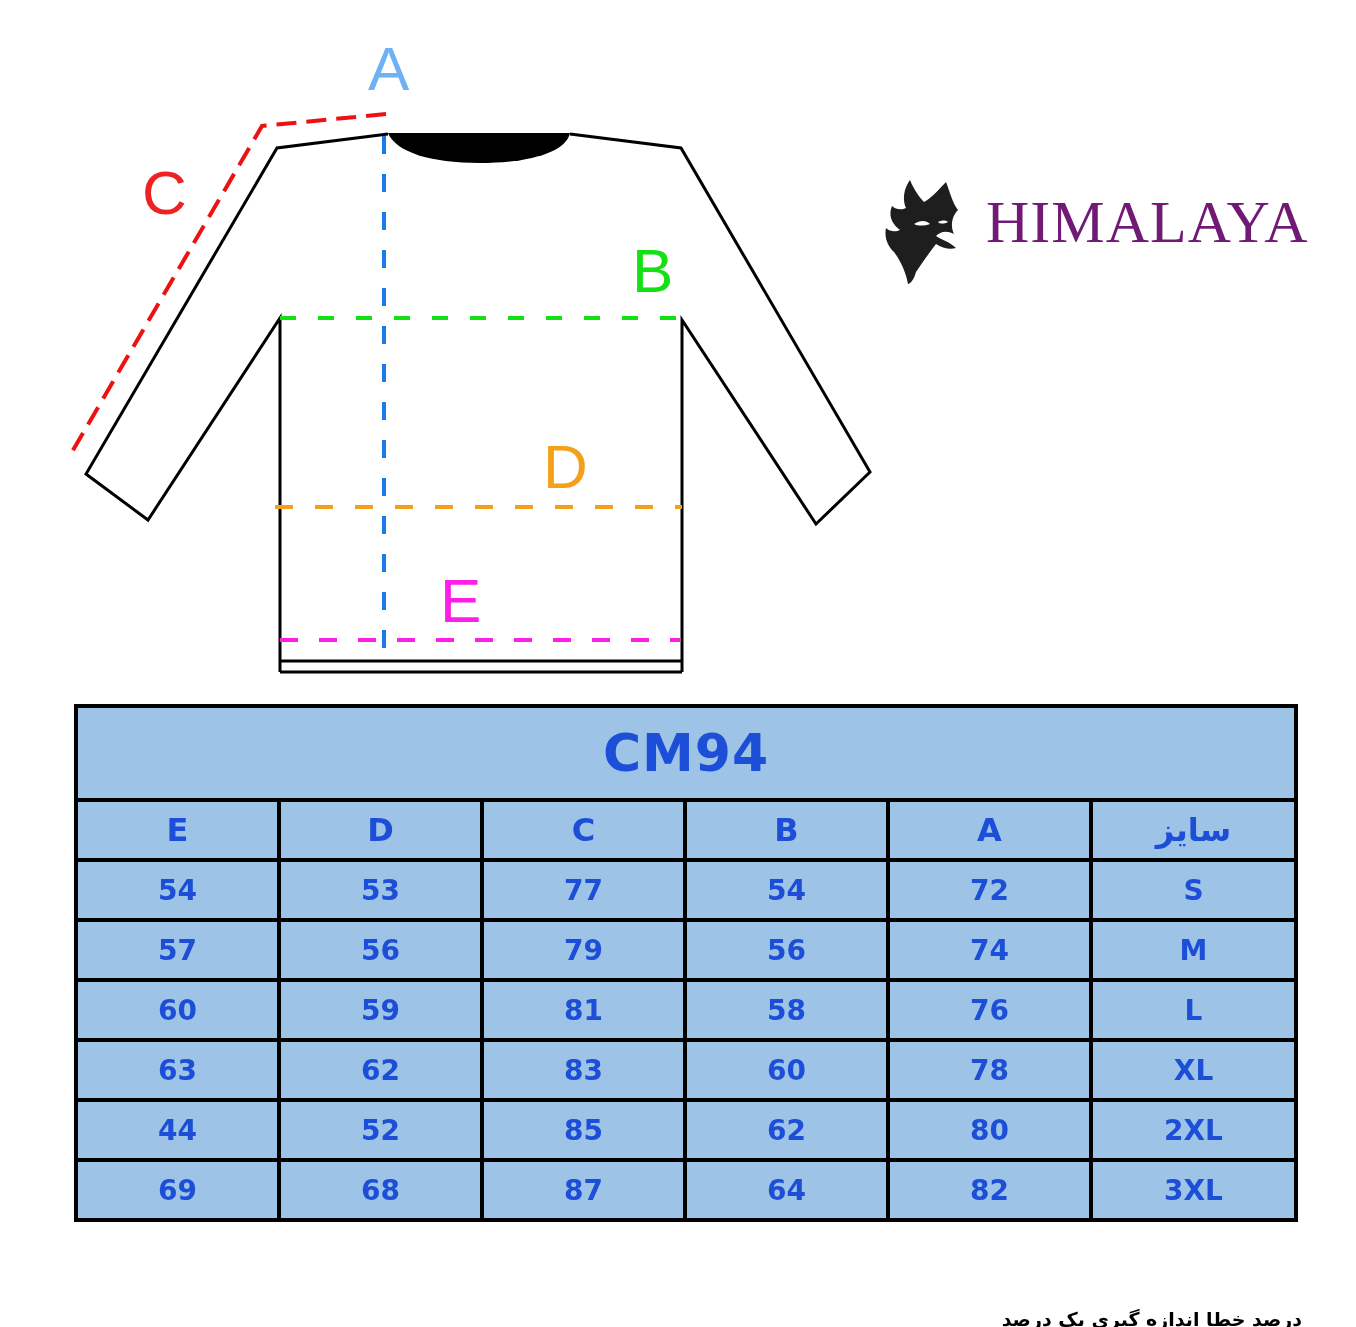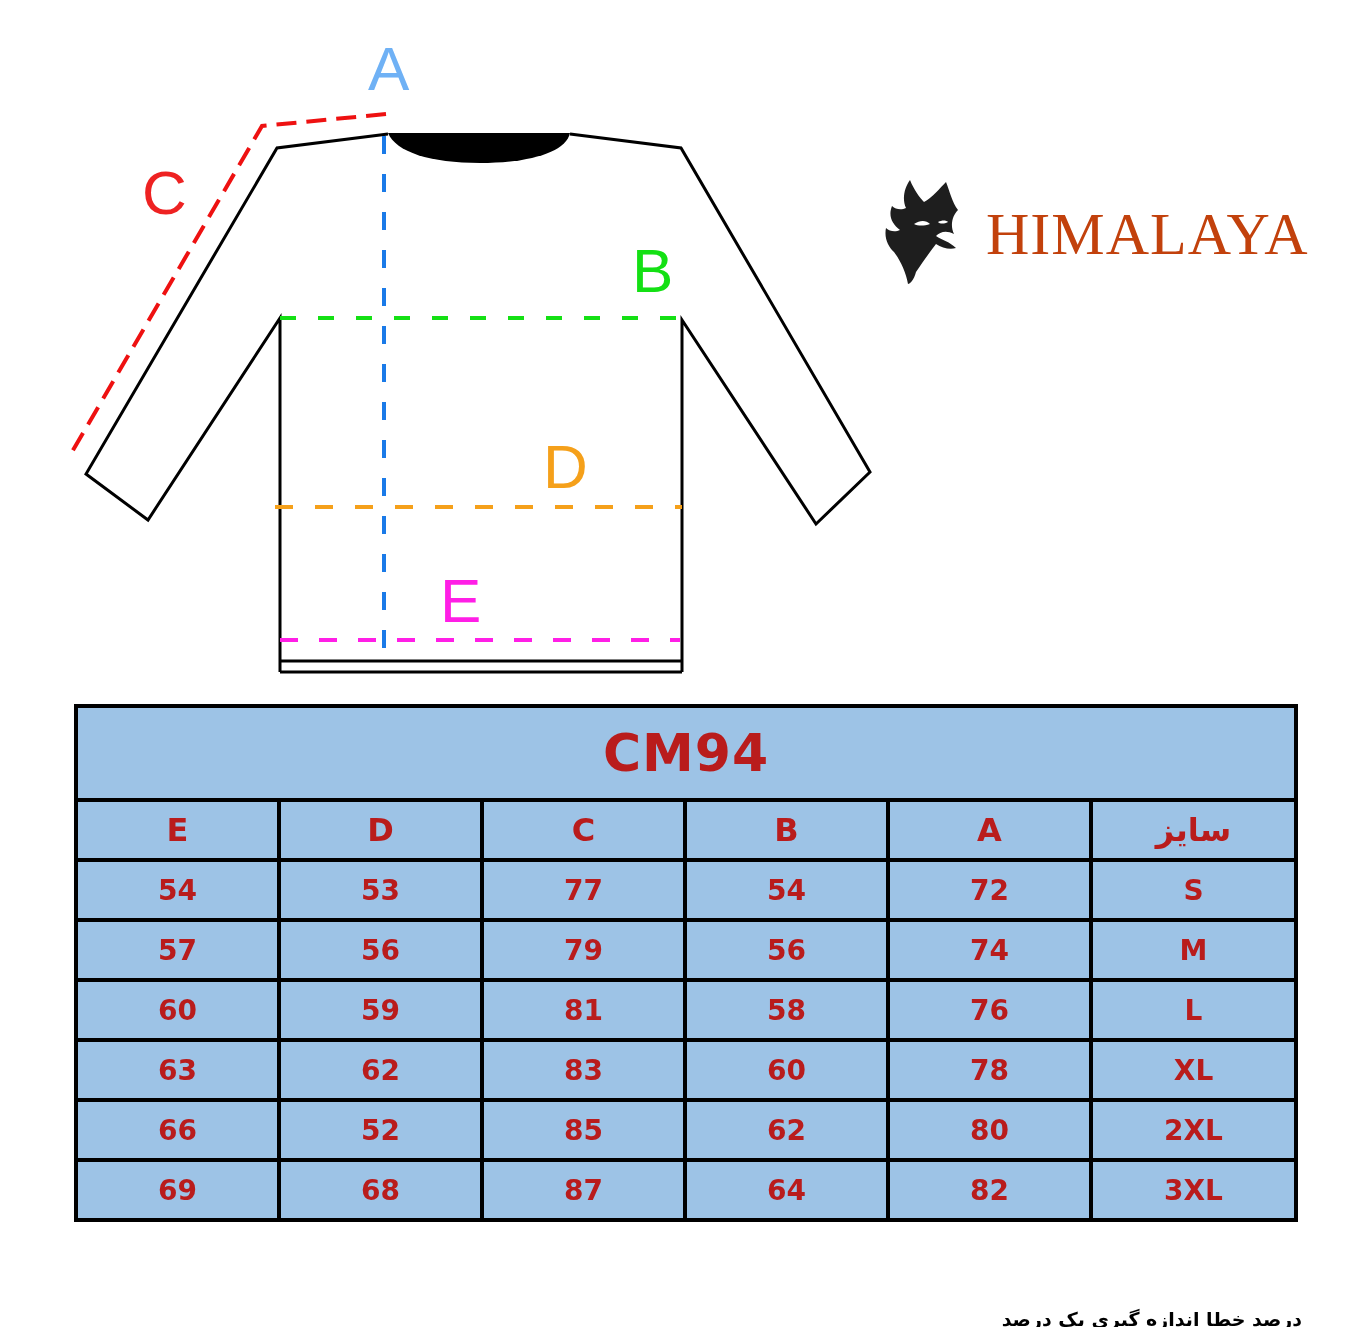--- a/index.html
+++ b/index.html
@@ -6,24 +6,24 @@
   body { width: 1356px; height: 1327px; position: relative; overflow: hidden; font-family: "Liberation Sans", sans-serif; }
   #diagram { position: absolute; left: 0; top: 0; width: 1356px; height: 700px; }
   .dlabel { position: absolute; font-family: "Liberation Sans", sans-serif; font-size: 62px; line-height: 1; }
   #lblA { left: 368px; top: 38px; }
   #lblB { left: 632px; top: 240px; }
   #lblC { left: 142px; top: 162px; }
   #lblD { left: 543px; top: 436px; }
   #lblE { left: 440px; top: 570px; }
 
   #logo { position: absolute; left: 880px; top: 176px; width: 420px; height: 110px; }
-  #logo-text { position: absolute; left: 106px; top: 28px; font-family: "Liberation Serif", serif; font-size: 60px; letter-spacing: 1px; color: #c2410c; line-height: 1; }
+  #logo-text { position: absolute; left: 106px; top: 16px; font-family: "Liberation Serif", serif; font-size: 60px; letter-spacing: 1px; color: #701a75; line-height: 1; }
 
   #size-table { position: absolute; left: 74px; top: 704px; width: 1220px; border-collapse: collapse; table-layout: fixed; background: #9dc3e6; }
-  #size-table td, #size-table th { border: 4px solid #000; text-align: center; font-family: "DejaVu Sans", sans-serif; font-weight: bold; color: #b91c1c; padding: 0; }
+  #size-table td, #size-table th { border: 4px solid #000; text-align: center; font-family: "DejaVu Sans", sans-serif; font-weight: bold; color: #1d4ed8; padding: 0; }
   #size-table .title-cell { height: 90px; font-size: 52px; letter-spacing: 1px; }
   #size-table .hdr td { height: 56px; font-size: 32px; }
   #size-table .row td { height: 56px; font-size: 28px; }
   .col-size { direction: rtl; }
 
   #note { position: absolute; right: 54px; top: 1308px; font-family: "DejaVu Sans", sans-serif; font-weight: bold; font-size: 19px; direction: rtl; color: #000; }
 </style>
 </head>
 <body>
 
@@ -116,21 +116,21 @@
   </tr>
   <tr class="row">
     <td>63</td>
     <td>62</td>
     <td>83</td>
     <td>60</td>
     <td>78</td>
     <td>XL</td>
   </tr>
   <tr class="row">
-    <td>66</td>
+    <td>44</td>
     <td>52</td>
     <td>85</td>
     <td>62</td>
     <td>80</td>
     <td>2XL</td>
   </tr>
   <tr class="row">
     <td>69</td>
     <td>68</td>
     <td>87</td>

